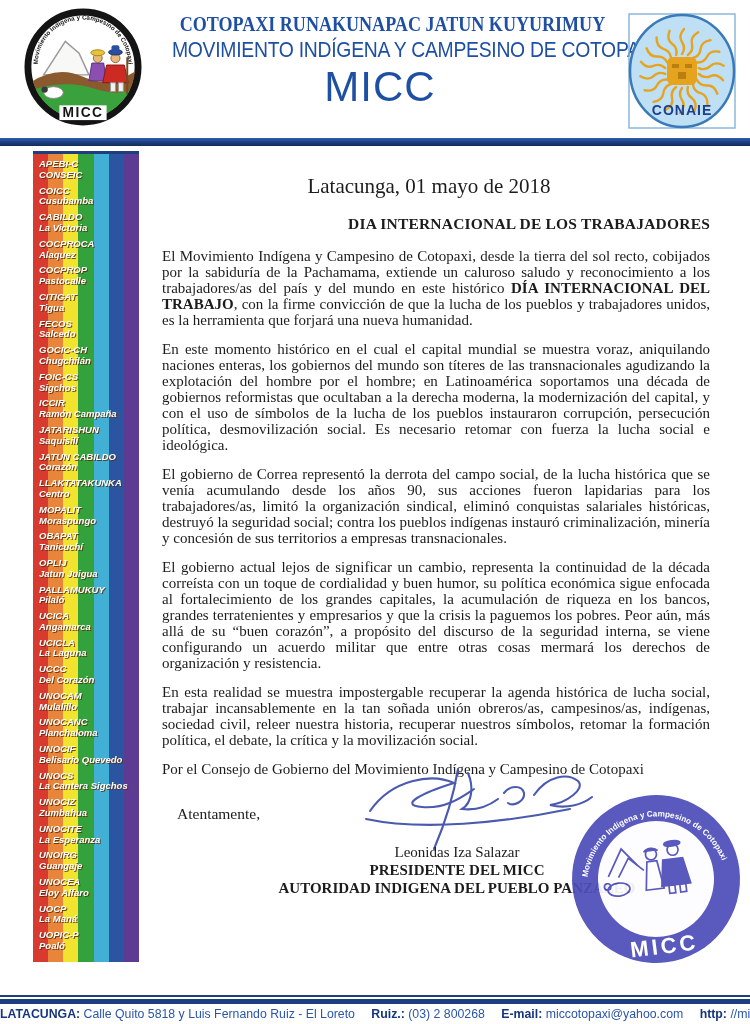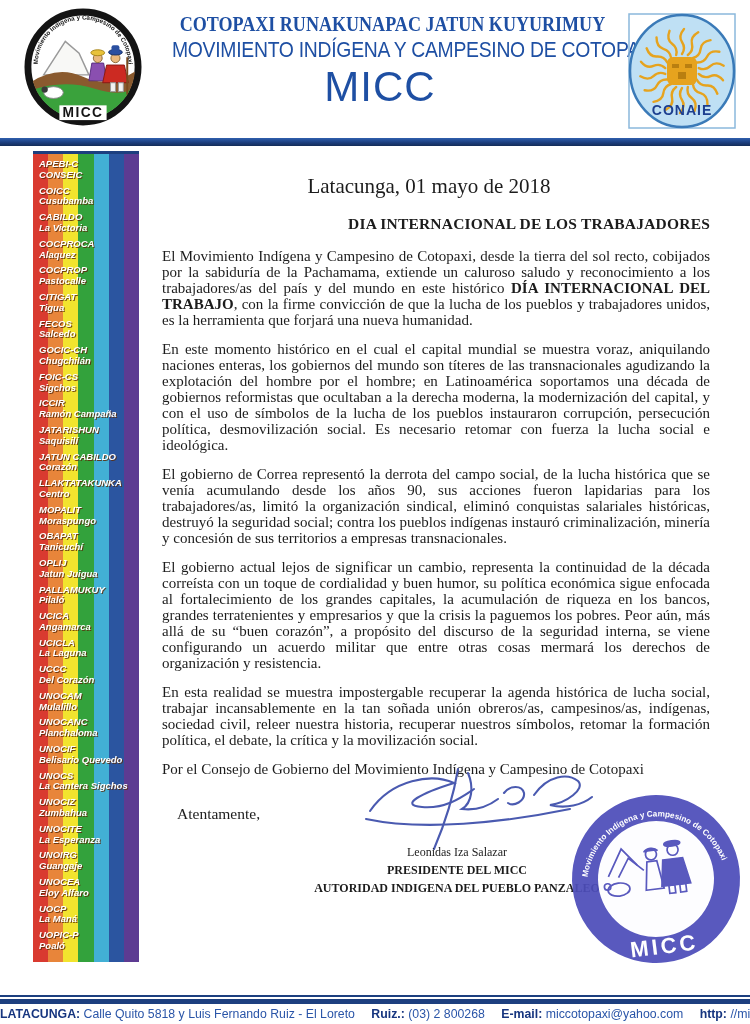--- a/index.html
+++ b/index.html
@@ -33,21 +33,21 @@
            font-family:"Liberation Serif",serif;color:#1c1c1c;}
   .dateline{margin-top:23px;text-align:center;padding-right:6px;font-size:21px;}
   .subject{margin-top:16px;margin-bottom:15px;text-align:right;font-weight:bold;font-size:15.5px;letter-spacing:.2px;}
   .content p{margin:0 0 13px 8px;text-align:justify;font-size:15px;line-height:16px;}
   .closing{margin-bottom:4px !important;}
 
   
   .sig-area{position:relative;height:118px;margin-left:23px;}
   .valediction{position:absolute;left:0;top:24px;font-size:15.5px;}
   .signature-svg{position:absolute;left:185px;top:-22px;width:236px;height:92px;}
-  .signer{position:absolute;left:80px;top:62px;width:400px;text-align:center;font-size:12px;line-height:18px;}
+  .signer{position:absolute;left:80px;top:62px;width:400px;text-align:center;font-size:15px;line-height:18px;}
   .signer .t{font-weight:bold;}
 
   
   .stamp{position:absolute;left:565px;top:791px;width:182px;height:176px;
          transform:rotate(-7deg);opacity:.93;}
 
   
   .motto{position:absolute;left:140px;top:974px;width:580px;text-align:center;
          color:var(--motto-blue,#2e86c8);font-weight:bold;font-style:italic;font-size:17.5px;letter-spacing:.4px;}
   .bar-thin{position:absolute;left:0;top:995px;width:750px;height:2px;background:var(--bar-navy,#1d3f7f);}

